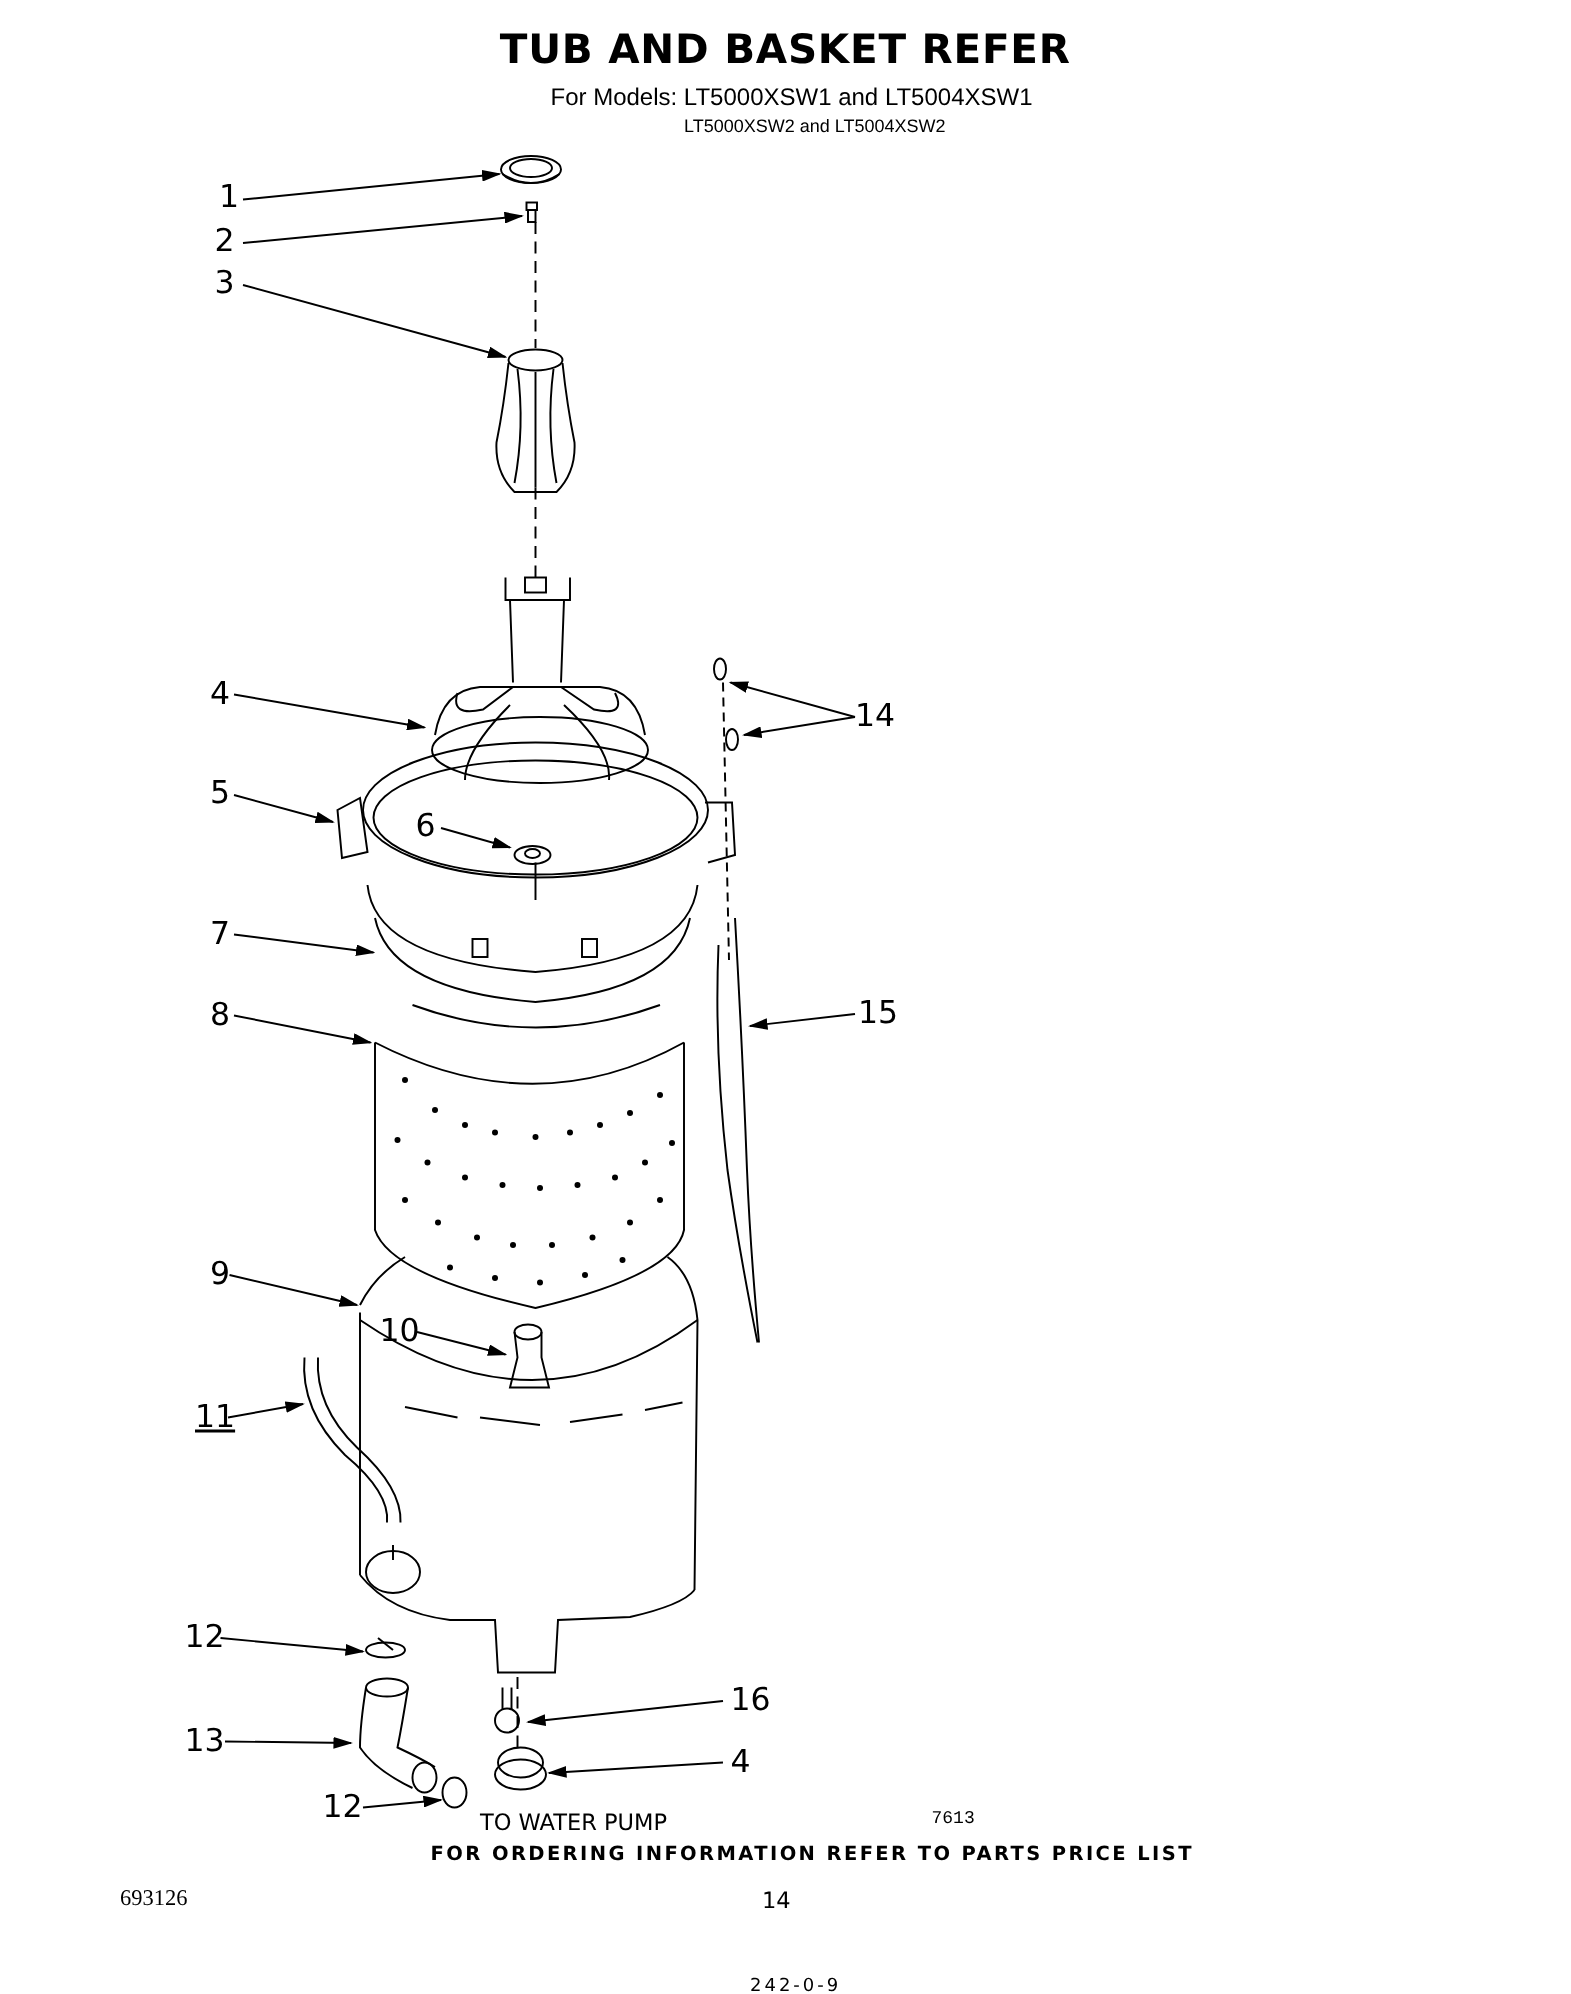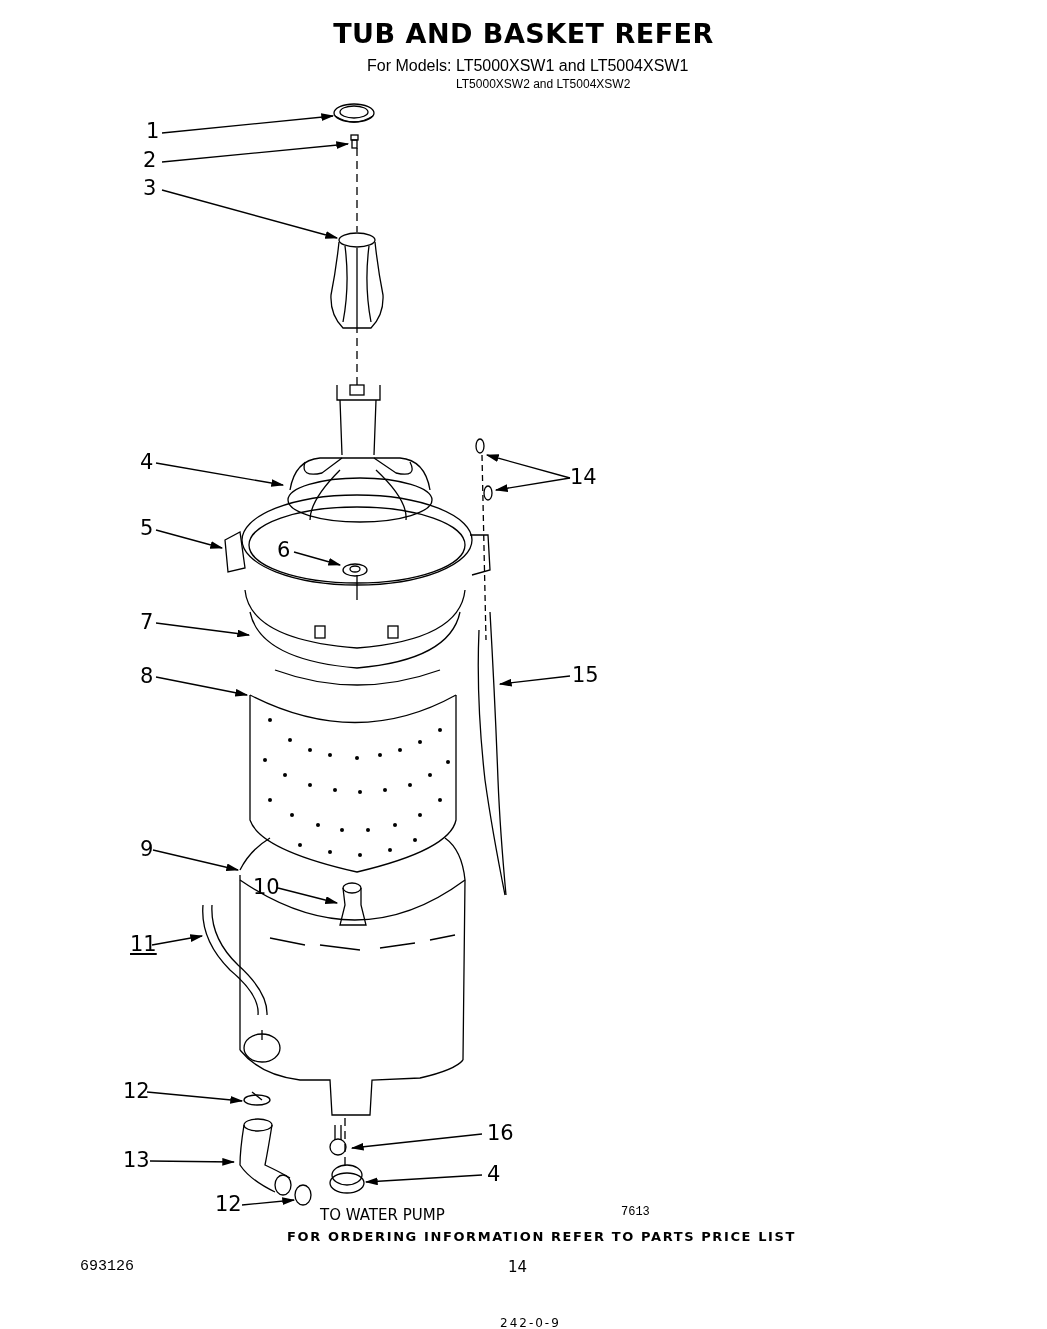--- a/index.html
+++ b/index.html
@@ -5,21 +5,21 @@
   html, body { margin: 0; padding: 0; background: #ffffff; }
   body { width: 1047px; height: 1329px; position: relative; overflow: hidden; font-family: "DejaVu Sans", sans-serif; color: #000; }
   .abs { position: absolute; }
   .title { left: 0; width: 1047px; top: 18px; text-align: center; font-family: "DejaVu Sans", sans-serif; font-weight: bold; font-size: 27px; letter-spacing: 0.5px; padding-left: 0px; }
   .models1 { left: 367px; top: 57px; font-family: "Liberation Sans Narrow", "Liberation Sans", sans-serif; font-size: 16px; }
   .models2 { left: 456px; top: 77px; font-family: "Liberation Sans", sans-serif; font-size: 12px; }
   .callout { font-family: "DejaVu Sans", sans-serif; font-size: 21px; font-weight: normal; line-height: 1; }
   .pump { left: 320px; top: 1206px; font-size: 15px; font-family: "DejaVu Sans", sans-serif; }
   .fignum { left: 605px; top: 1205px; font-size: 12px; font-family: Liberation Mono, monospace; margin-left: 16px; }
   .order { left: 0; width: 1047px; top: 1229px; text-align: center; font-size: 13px; font-weight: bold; letter-spacing: 1.6px; padding-left: 18px; }
-  .docnum { left: 80px; top: 1258px; font-size: 15px; font-family: Liberation Mono, monospace; }
+  .docnum { left: 80px; top: 1258px; font-size: 15px; font-family: Liberation Serif, serif; }
   .page { left: 508px; top: 1258px; font-size: 15px; font-family: "DejaVu Sans", sans-serif; }
   .stamp { left: 500px; top: 1316px; font-size: 12px; font-weight: normal; letter-spacing: 2px; }
   svg.drawing { position: absolute; left: 0; top: 0; }
 </style>
 </head>
 <body>
 
 <div class="abs title">TUB AND BASKET REFER</div>
 <div class="abs models1">For Models: LT5000XSW1 and LT5004XSW1</div>
 <div class="abs models2">LT5000XSW2 and LT5004XSW2</div>

